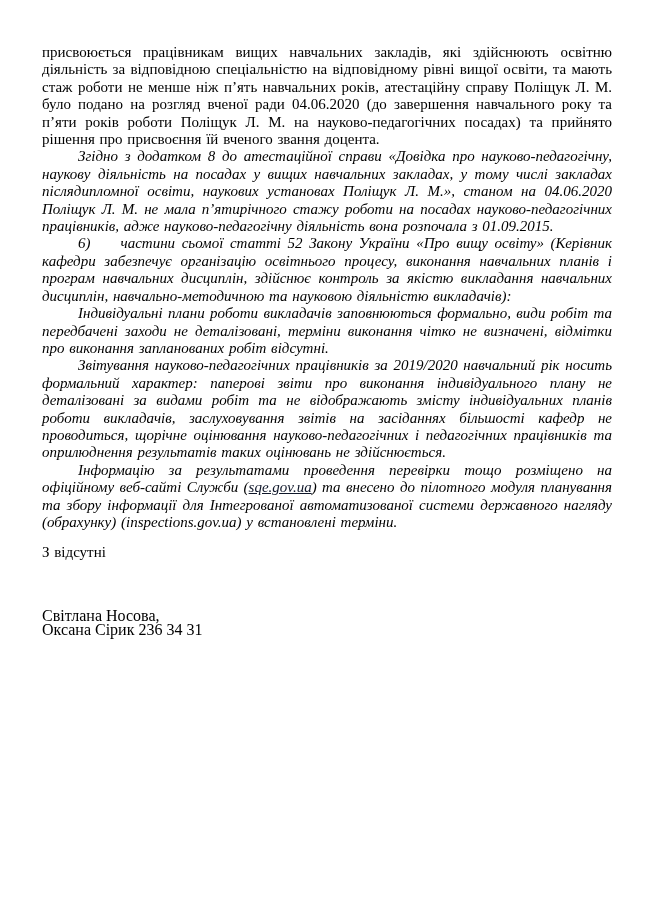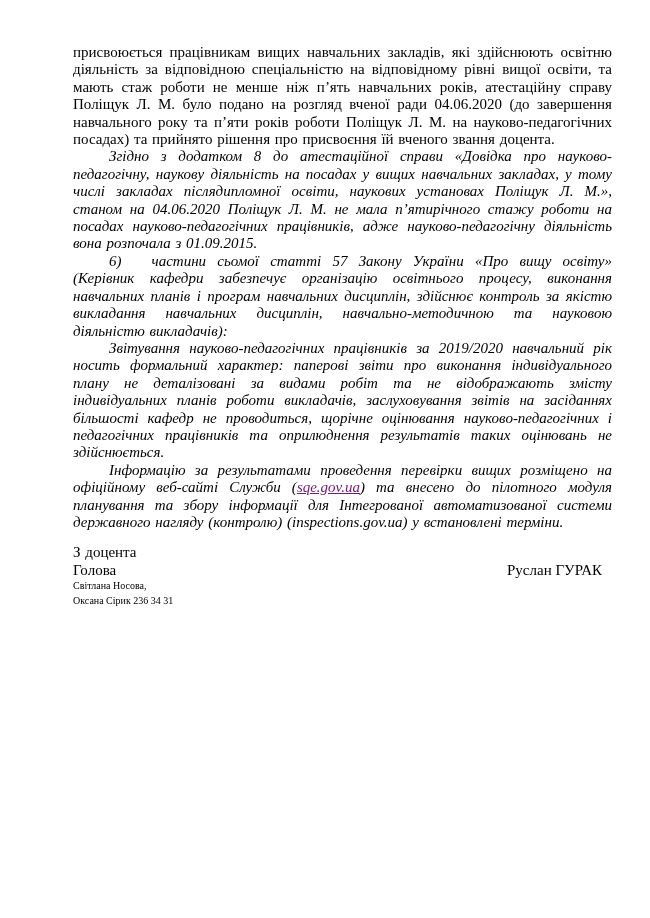--- a/index.html
+++ b/index.html
@@ -10,92 +10,90 @@
   .page {
     position: relative;
     width: 650px;
     height: 738px;
     box-sizing: border-box;
     background: #ffffff;
     color: #000000;
     font-family: "Liberation Serif", "DejaVu Serif", serif;
     font-size: 15px;
     line-height: 17.4px;
-    padding: 44px 38px 0 73px;
+    padding: 44px 38px 0 42px;
     overflow: hidden;
   }
   p.para {
     margin: 0;
     text-align: justify;
     word-spacing: 1px;
   }
   p.para.indented {
     text-indent: 36px;
     font-style: italic;
   }
   .tab-gap {
     display: inline-block;
     width: 30px;
   }
   a.doc-link {
-    color: #701a75;
+    color: #0f172a;
     text-decoration: underline;
     cursor: pointer;
   }
   .closing {
     margin-top: 13px;
   }
   .closing-salutation {
     margin: 0;
   }
   .sig-row {
     display: flex;
     justify-content: space-between;
     align-items: baseline;
     padding-right: 10px;
   }
   .sig-row .sig-name {
     white-space: nowrap;
   }
   .footer {
-    font-size: 10px;
+    margin-top: 47px;
+    font-size: 16px;
     line-height: 14.5px;
   }
   .footer div {
     margin: 0;
   }
 </style>
 </head>
 <body>
 
 <div class="page">
 
   <p class="para">присвоюється працівникам вищих навчальних закладів, які здійснюють освітню діяльність за відповідною спеціальністю на відповідному рівні вищої освіти, та мають стаж роботи не менше ніж п’ять навчальних років, атестаційну справу Поліщук Л. М. було подано на розгляд вченої ради 04.06.2020 (до завершення навчального року та п’яти років роботи Поліщук Л. М. на науково-педагогічних посадах) та прийнято рішення про присвоєння їй вченого звання доцента.</p>
 
   <p class="para indented">Згідно з додатком 8 до атестаційної справи «Довідка про науково-педагогічну, наукову діяльність на посадах у вищих навчальних закладах, у тому числі закладах післядипломної освіти, наукових установах Поліщук Л. М.», станом на 04.06.2020 Поліщук Л. М. не мала п’ятирічного стажу роботи на посадах науково-педагогічних працівників, адже науково-педагогічну діяльність вона розпочала з 01.09.2015.</p>
 
   <p class="para indented">
-    <span>6)</span><span class="tab-gap"></span><span>частини сьомої статті 57 Закону України «Про вищу освіту» (Керівник кафедри забезпечує організацію освітнього процесу, виконання навчальних планів і програм навчальних дисциплін, здійснює контроль за якістю викладання навчальних дисциплін, навчально-методичною та науковою діяльністю викладачів):</span>
+    <span>6)</span><span class="tab-gap"></span><span>частини сьомої статті 52 Закону України «Про вищу освіту» (Керівник кафедри забезпечує організацію освітнього процесу, виконання навчальних планів і програм навчальних дисциплін, здійснює контроль за якістю викладання навчальних дисциплін, навчально-методичною та науковою діяльністю викладачів):</span>
   </p>
 
 
+  <p class="para indented">Індивідуальні плани роботи викладачів заповнюються формально, види робіт та передбачені заходи не деталізовані, терміни виконання чітко не визначені, відмітки про виконання запланованих робіт відсутні.</p>
 
   <p class="para indented">Звітування науково-педагогічних працівників за 2019/2020 навчальний рік носить формальний характер: паперові звіти про виконання індивідуального плану не деталізовані за видами робіт та не відображають змісту індивідуальних планів роботи викладачів, заслуховування звітів на засіданнях більшості кафедр не проводиться, щорічне оцінювання науково-педагогічних і педагогічних працівників та оприлюднення результатів таких оцінювань не здійснюється.</p>
 
 
   <p class="para indented">
-    <span>Інформацію за результатами проведення перевірки вищих розміщено на офіційному веб-сайті Служби (</span><a class="doc-link">sqe.gov.ua</a><span>) та внесено до пілотного модуля планування та збору інформації для Інтегрованої автоматизованої системи державного нагляду (контролю) (inspections.gov.ua) у встановлені терміни.</span>
+    <span>Інформацію за результатами проведення перевірки тощо розміщено на офіційному веб-сайті Служби (</span><a class="doc-link">sqe.gov.ua</a><span>) та внесено до пілотного модуля планування та збору інформації для Інтегрованої автоматизованої системи державного нагляду (обрахунку) (inspections.gov.ua) у встановлені терміни.</span>
   </p>
 
   <div class="closing">
-    <p class="para closing-salutation">З доцента</p>
-    <div class="sig-row">
-      <span>Голова</span>
-      <span class="sig-name">Руслан ГУРАК</span>
-    </div>
+    <p class="para closing-salutation">З відсутні</p>
   </div>
 
   <div class="footer">
     <div>Світлана Носова,</div>
     <div>Оксана Сірик 236 34 31</div>
   </div>
 
 </div>
 
 </body></html>

